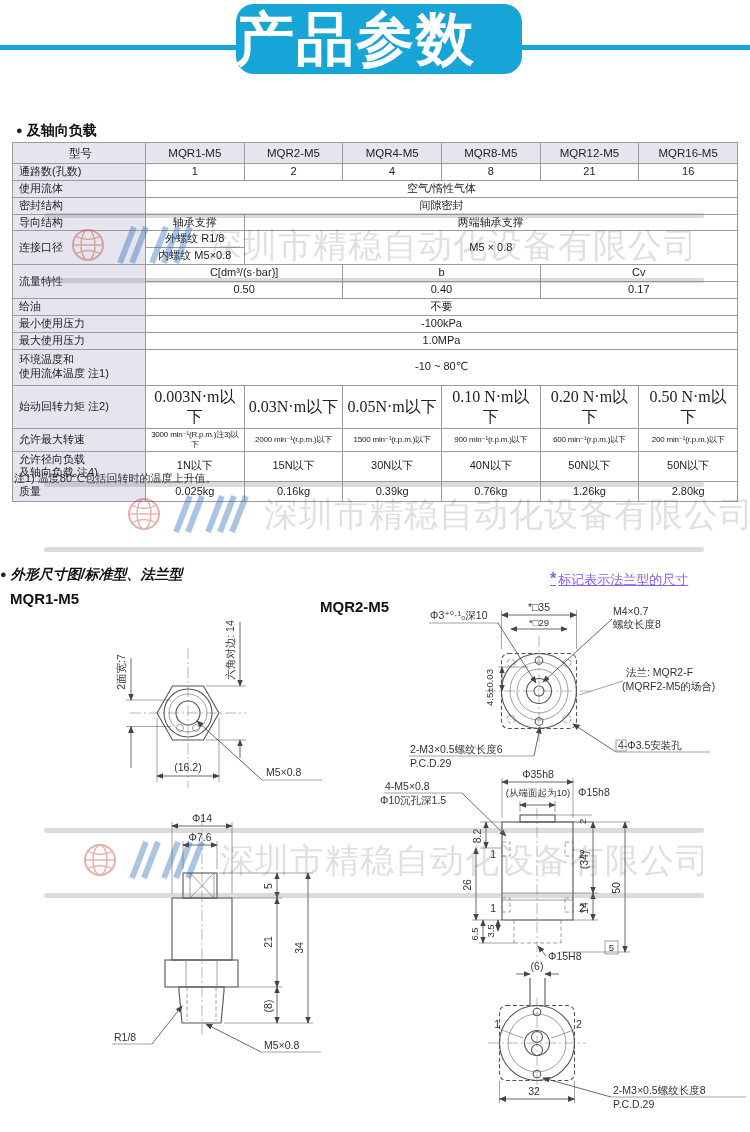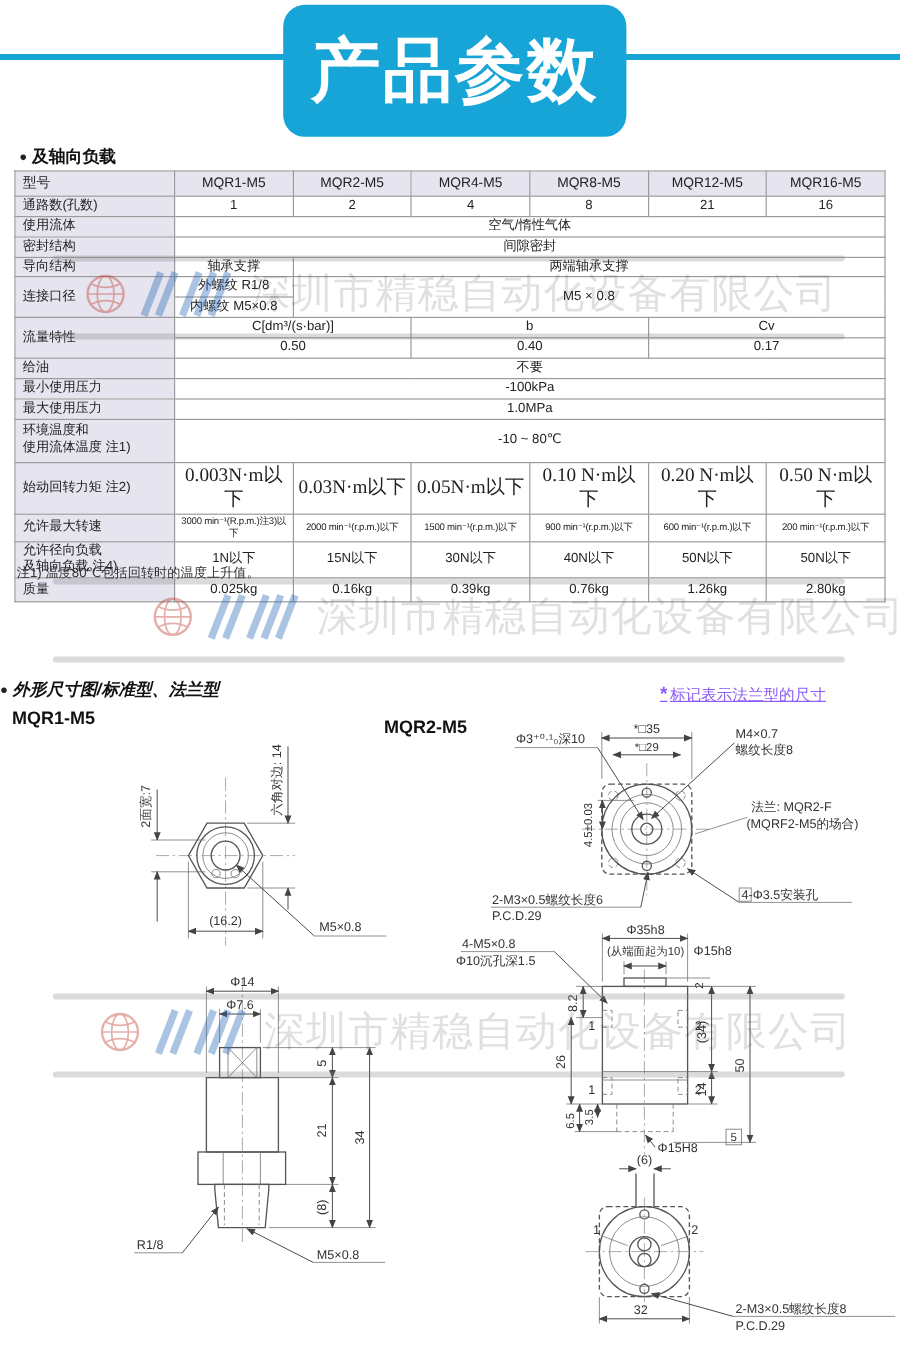--- a/index.html
+++ b/index.html
@@ -2,22 +2,22 @@
 <html><head>
 <meta charset="utf-8">
 <style>
   html,body{margin:0;padding:0;}
   body{
     width:750px;height:1132px;position:relative;background:#fff;
     font-family:"Liberation Sans","DejaVu Sans",sans-serif;color:#222;overflow:hidden;
   }
   
   .top-line{position:absolute;left:0;top:45px;width:750px;height:5px;background:#17a4d6;}
-  .banner{position:absolute;left:236px;top:4px;width:286px;height:110px;background:#17a4d6;
-    border-radius:18px;display:flex;align-items:center;justify-content:center;z-index:2;}
+  .banner{position:absolute;left:236px;top:4px;width:286px;height:70px;background:#17a4d6;
+    border-radius:18px;display:flex;align-items:center;z-index:2;}
   .banner-title{margin:0;font-size:58px;font-weight:bold;color:#fff;letter-spacing:2px;line-height:1;}
   
   .section-title{position:absolute;font-size:14px;font-weight:bold;color:#111;z-index:2;}
   .section-title .bullet{font-size:11px;margin-right:4px;color:#222;vertical-align:1px;}
   .flange-note{position:absolute;left:550px;top:570px;font-size:13px;color:#8b5cf6;z-index:2;text-decoration:underline;}
   .flange-note .star{font-size:16px;font-weight:bold;margin-right:2px;}
   
   .spec-table{position:absolute;left:12px;top:142px;width:726px;border-collapse:collapse;
     table-layout:fixed;font-size:11px;color:#222;z-index:1;}
   .spec-table th,.spec-table td{border:1px solid #9b9b9b;padding:1px 3px;text-align:center;
@@ -68,21 +68,21 @@
       <col style="width:133px">
       <col>
       <col>
       <col>
       <col>
       <col>
       <col>
     </colgroup>
   <thead>
     <tr class="h21">
-      <th class="rowhead" style="text-align:left">型号</th>
+      <th class="rowhead" style="text-align:center">型号</th>
       <th>MQR1-M5</th>
       <th>MQR2-M5</th>
       <th>MQR4-M5</th>
       <th>MQR8-M5</th>
       <th>MQR12-M5</th>
       <th>MQR16-M5</th>
     </tr>
   </thead>
   <tbody>
     <tr class="h17">

